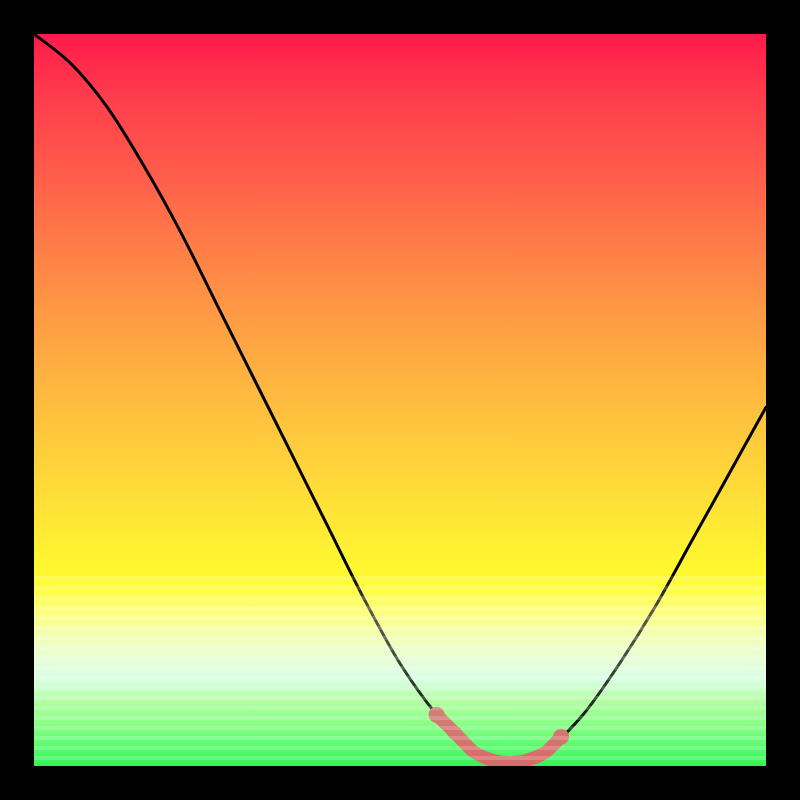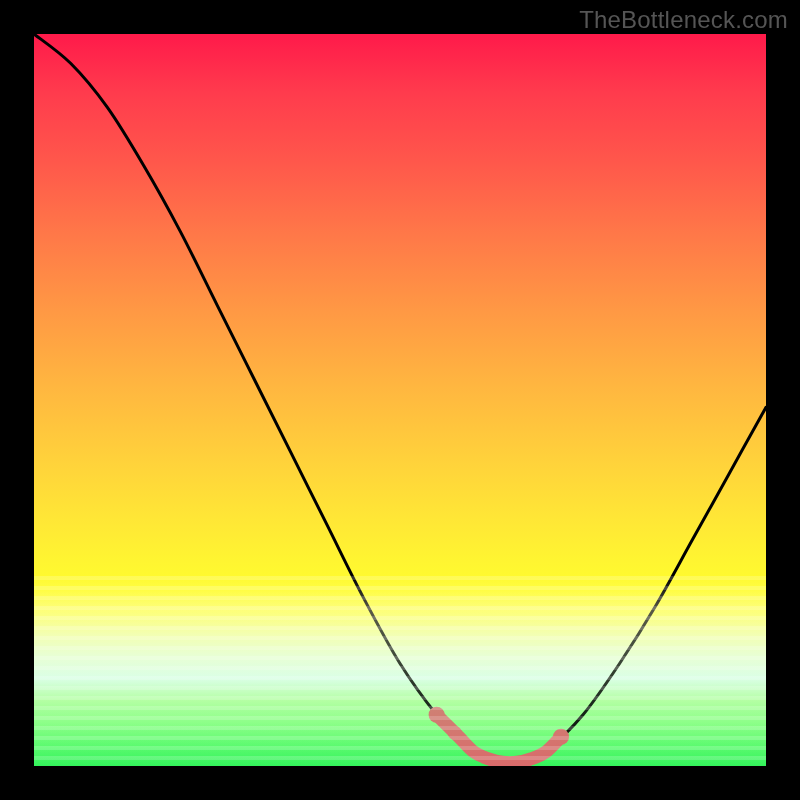--- a/index.html
+++ b/index.html
@@ -89,21 +89,20 @@
     top: 0;
     width: 732px;
     height: 732px;
     pointer-events: none;
   }
 </style>
 </head>
 <body>
 
 <div class="frame">
-  <div class="watermark">TheBottleneck.com</div>
 
   <div class="plot">
 
     <svg class="curve-svg" viewBox="0 0 732 732">
       <path id="curvePath" d="M 0.0 0.0 C 6.1 4.9, 24.4 17.1, 36.6 29.3 C 48.8 41.5, 61.0 56.1, 73.2 73.2 C 85.4 90.3, 97.6 111.0, 109.8 131.8 C 122.0 152.5, 134.2 174.5, 146.4 197.6 C 158.6 220.8, 170.8 246.4, 183.0 270.8 C 195.2 295.2, 207.4 319.6, 219.6 344.0 C 231.8 368.4, 244.0 392.8, 256.2 417.2 C 268.4 441.6, 280.6 466.0, 292.8 490.4 C 305.0 514.8, 317.2 540.5, 329.4 563.6 C 341.6 586.8, 353.8 610.0, 366.0 629.5 C 378.2 649.0, 392.8 668.6, 402.6 680.8 C 412.4 693.0, 418.5 696.6, 424.6 702.7 C 430.7 708.8, 434.3 713.7, 439.2 717.4 C 444.1 721.0, 449.0 722.8, 453.8 724.7 C 458.7 726.5, 463.6 727.7, 468.5 728.3 C 473.4 729.0, 478.2 729.0, 483.1 728.3 C 488.0 727.7, 492.9 726.5, 497.8 724.7 C 502.6 722.8, 503.9 724.7, 512.4 717.4 C 520.9 710.0, 536.8 695.4, 549.0 680.8 C 561.2 666.1, 573.4 647.8, 585.6 629.5 C 597.8 611.2, 610.0 591.7, 622.2 571.0 C 634.4 550.2, 646.6 527.0, 658.8 505.1 C 671.0 483.1, 683.2 461.2, 695.4 439.2 C 707.6 417.2, 725.9 384.3, 732.0 373.3" fill="none" stroke="#000" stroke-width="3" stroke-linecap="round"></path>
     </svg>
 
     <svg class="highlight-svg" viewBox="0 0 732 732">
       <path id="hiPath" d="M 402.6 680.8 C 406.3 684.4, 418.5 696.6, 424.6 702.7 C 430.7 708.8, 434.3 713.7, 439.2 717.4 C 444.1 721.0, 449.0 722.8, 453.8 724.7 C 458.7 726.5, 463.6 727.7, 468.5 728.3 C 473.4 729.0, 478.2 729.0, 483.1 728.3 C 488.0 727.7, 492.9 726.5, 497.8 724.7 C 502.6 722.8, 507.5 721.0, 512.4 717.4 C 517.3 713.7, 524.6 705.2, 527.0 702.7" fill="none" stroke="#d96a6a" stroke-width="13" stroke-linecap="round"></path>
       <circle id="hiDotL" r="8" fill="#d96a6a" cx="402.6" cy="680.76"></circle>

